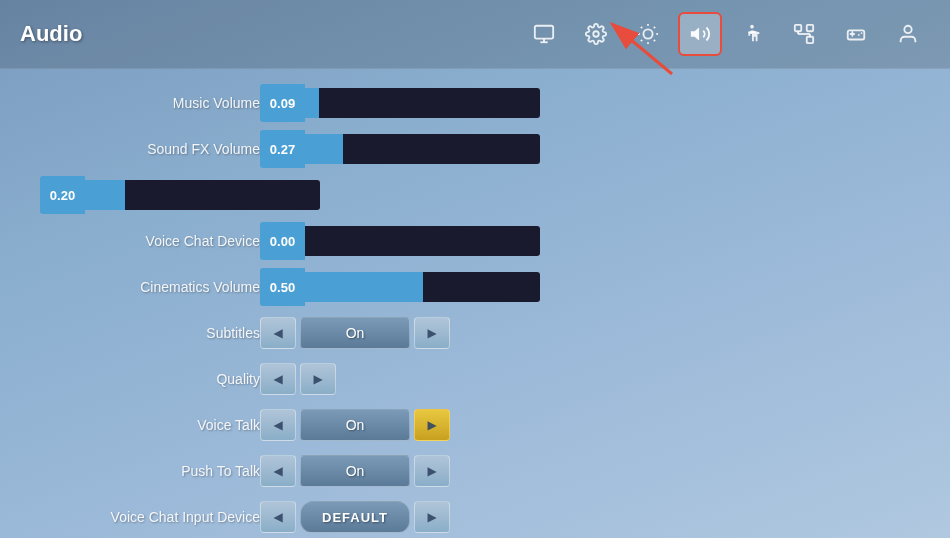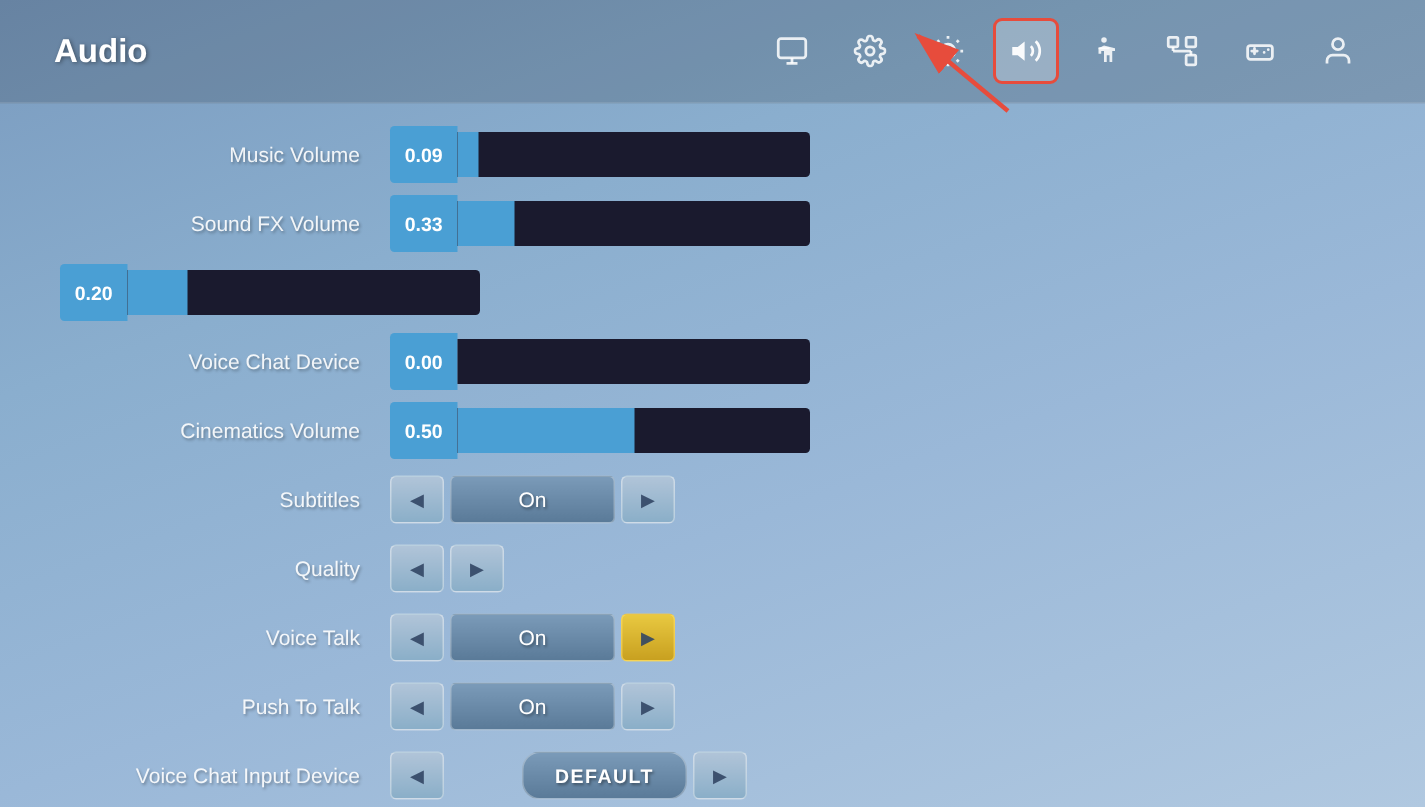--- a/index.html
+++ b/index.html
@@ -10,21 +10,21 @@
       background: linear-gradient(160deg, #7a9bbf 0%, #8aaece 30%, #9ab8d8 60%, #b0c8e0 100%);
       font-family: 'Arial', sans-serif;
       overflow: hidden;
       position: relative;
     }
 
     
     .header {
       display: flex;
       align-items: center;
-      padding: 12px 36px;
+      padding: 12px 20px;
       background: rgba(0,0,0,0.15);
       border-bottom: 1px solid rgba(255,255,255,0.1);
     }
 
     .header-title {
       color: white;
       font-size: 22px;
       font-weight: bold;
       flex: 1;
       text-shadow: 1px 1px 3px rgba(0,0,0,0.4);
@@ -64,21 +64,20 @@
     .setting-row {
       display: flex;
       align-items: center;
       margin-bottom: 8px;
       height: 38px;
     }
 
     .setting-label {
       width: 220px;
       text-align: right;
-      padding-right: 20px;
       color: rgba(255,255,255,0.9);
       font-size: 14px;
       font-weight: 500;
       text-shadow: 1px 1px 2px rgba(0,0,0,0.3);
     }
 
     
     .slider-container {
       display: flex;
       align-items: center;
@@ -166,21 +165,20 @@
       border: 1px solid rgba(255,255,255,0.3);
       border-radius: 12px;
       display: flex;
       align-items: center;
       justify-content: center;
       color: white;
       font-size: 13px;
       font-weight: bold;
       letter-spacing: 1px;
       text-shadow: 1px 1px 2px rgba(0,0,0,0.4);
-      margin-left: 48px;
     }
 
     
     .icon-svg {
       width: 22px;
       height: 22px;
       fill: rgba(255,255,255,0.85);
     }
 
     
@@ -281,21 +279,21 @@
       <div class="slider-value">0.09</div>
       <div class="slider-track">
         <div class="slider-fill" style="width: 6%"></div>
       </div>
     </div>
   </div>
 
   <div class="setting-row">
     <span class="setting-label">Sound FX Volume</span>
     <div class="slider-container">
-      <div class="slider-value">0.33</div>
+      <div class="slider-value">0.27</div>
       <div class="slider-track">
         <div class="slider-fill" style="width: 16%"></div>
       </div>
     </div>
   </div>
 
   <div class="setting-row">
     <div class="slider-container">
       <div class="slider-value">0.20</div>
       <div class="slider-track">

